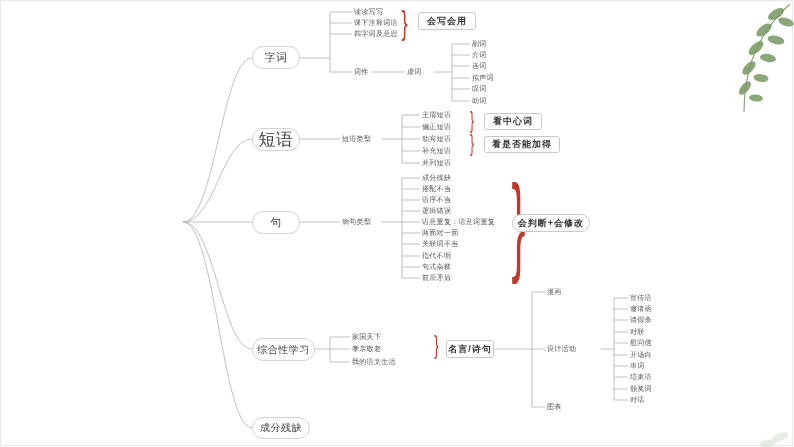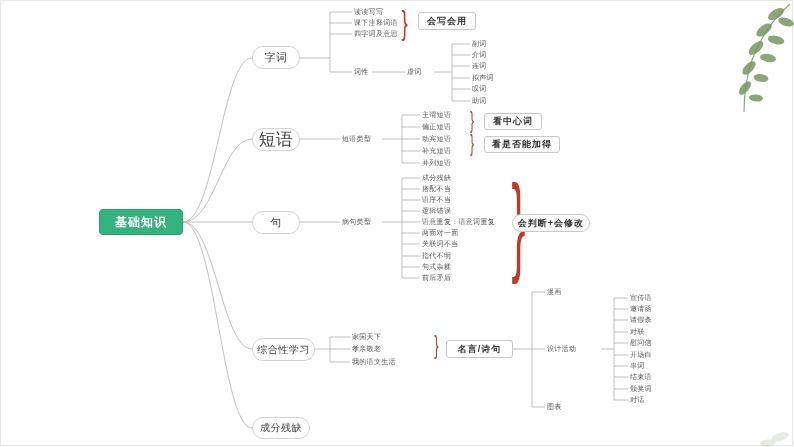--- a/index.html
+++ b/index.html
@@ -157,21 +157,20 @@
       <ellipse cx="40" cy="98" rx="7" ry="3.5" transform="rotate(6 40 98)"></ellipse>
     </g>
   </svg>
   <svg class="decor2" viewBox="0 0 60 40">
     <g fill="#9ab489" opacity=".5">
       <ellipse cx="46" cy="30" rx="9" ry="4" transform="rotate(-20 46 30)"></ellipse>
       <ellipse cx="34" cy="36" rx="8" ry="3.6" transform="rotate(-8 34 36)"></ellipse>
     </g>
   </svg>
 
-  <div class="node root" style="left:99px;top:209px;width:84px;height:26px;font-size:12px;">基础知识</div>
 
   <div class="node" style="left:252px;top:46px;width:48px;height:23px;font-size:11px;">字词</div>
 
   <div class="leaf" style="left:354px;top:8px;font-size:7px;">读读写写</div>
   <div class="leaf" style="left:354px;top:19px;font-size:7px;">课下注释词语</div>
   <div class="leaf" style="left:354px;top:30px;font-size:7px;">四字词及意思</div>
 
   <div class="brace" style="left:399px;top:5px;font-size:34px;transform:scaleX(.55);">}</div>
   <div class="callout" style="left:418px;top:12px;width:58px;height:18px;font-size:9px;">会写会用</div>
 
@@ -217,21 +216,21 @@
   <div class="brace" style="left:500px;top:168px;font-size:110px;transform:scaleX(.38);">}</div>
   <div class="callout" style="left:512px;top:214px;width:78px;height:18px;font-size:9px;border-radius:9px;">会判断+会修改</div>
 
   <div class="node" style="left:252px;top:338px;width:63px;height:23px;font-size:10px;">综合性学习</div>
 
   <div class="leaf" style="left:352px;top:333px;font-size:7px;">家国天下</div>
   <div class="leaf" style="left:352px;top:345px;font-size:7px;">孝亲敬老</div>
   <div class="leaf" style="left:352px;top:358px;font-size:7px;">我的语文生活</div>
 
   <div class="brace" style="left:432px;top:332px;font-size:26px;transform:scaleX(.5);">}</div>
-  <div class="callout" style="left:446px;top:340px;width:67px;height:18px;font-size:9px;">名言/诗句</div>
+  <div class="callout" style="left:446px;top:340px;width:48px;height:18px;font-size:9px;">名言/诗句</div>
 
   <div class="leaf" style="left:547px;top:288px;font-size:7px;">漫画</div>
   <div class="leaf" style="left:547px;top:403px;font-size:7px;">图表</div>
   <div class="leaf" style="left:547px;top:345px;font-size:7px;">设计活动</div>
 
   <div class="leaf" style="left:630px;top:294px;font-size:7px;">宣传语</div>
   <div class="leaf" style="left:630px;top:305px;font-size:7px;">邀请函</div>
   <div class="leaf" style="left:630px;top:316px;font-size:7px;">请假条</div>
   <div class="leaf" style="left:630px;top:328px;font-size:7px;">对联</div>
   <div class="leaf" style="left:630px;top:339px;font-size:7px;">慰问信</div>

